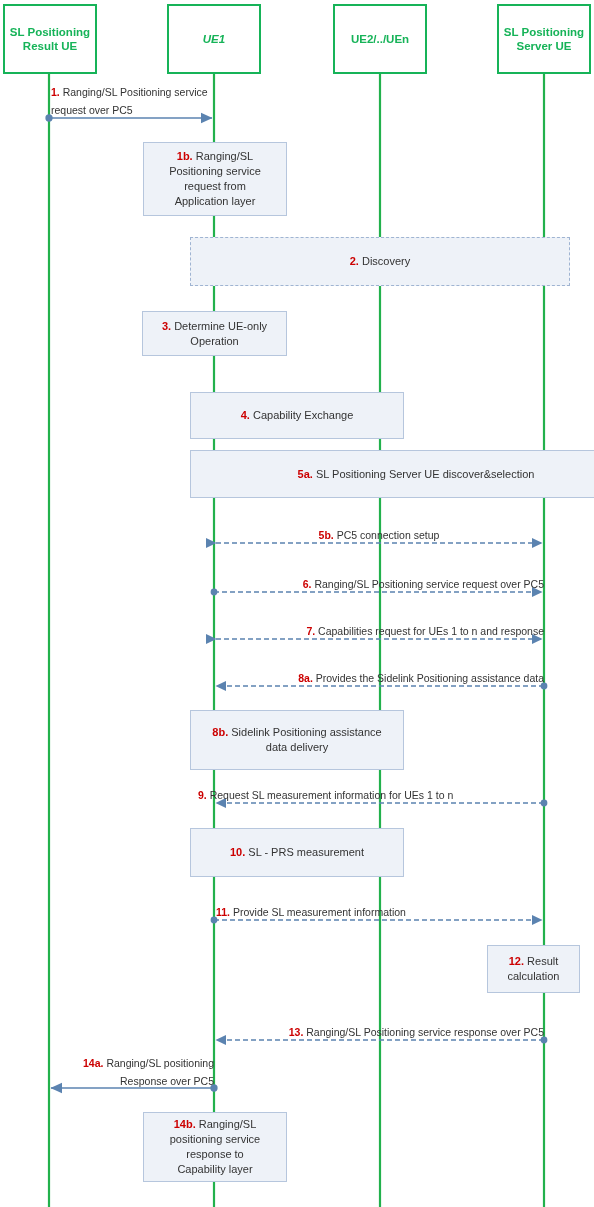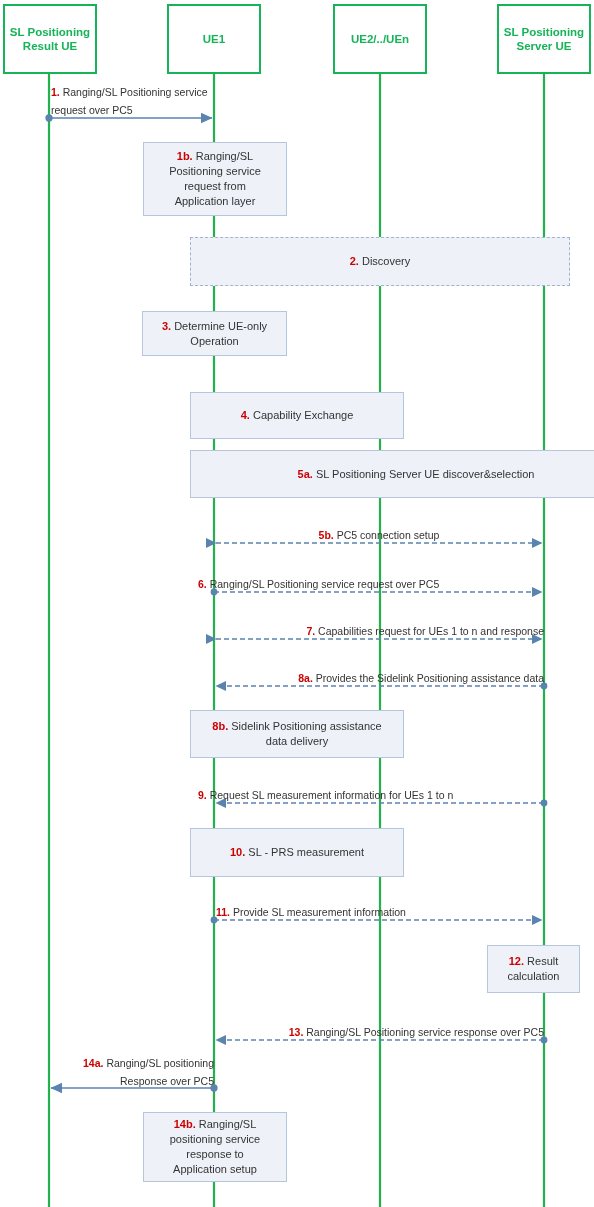--- a/index.html
+++ b/index.html
@@ -144,21 +144,21 @@
     </g>
   </svg>
 
   <div class="actor-box" style="left:3px;  top:4px; width:94px;  height:70px;">
     <div>
       <div>SL Positioning</div>
       <div>Result UE</div>
     </div>
   </div>
 
-  <div class="actor-box" style="left:167px; top:4px; width:94px; height:70px;">
+  <div class="actor-box" style="left:167px; top:4px; width:94px; height:70px;font-style:italic;">
     <div>
       <div>UE1</div>
     </div>
   </div>
 
   <div class="actor-box" style="left:333px; top:4px; width:94px; height:70px;">
     <div>
       <div>UE2/../UEn</div>
     </div>
   </div>
@@ -173,21 +173,21 @@
   <div class="msg-label wrap" style="left:51px; top:83px; width:180px; text-align:left;">
     <span class="num">1.</span>
     <span class="ltxt">Ranging/SL Positioning service request over PC5</span>
   </div>
 
   <div class="msg-label" style="left:216px; top:526px; width:326px; text-align:center;">
     <span class="num">5b.</span>
     <span class="ltxt">PC5 connection setup</span>
   </div>
 
-  <div class="msg-label" style="left:198px; top:575px; width:346px; ">
+  <div class="msg-label" style="left:198px; top:575px; width:346px; text-align:right;">
     <span class="num">6.</span>
     <span class="ltxt">Ranging/SL Positioning service request over PC5</span>
   </div>
 
   <div class="msg-label" style="left:198px; top:622px; width:346px; text-align:right;">
     <span class="num">7.</span>
     <span class="ltxt">Capabilities request for UEs 1 to n and response</span>
   </div>
 
   <div class="msg-label" style="left:198px; top:669px; width:346px; text-align:right;">
@@ -243,21 +243,21 @@
     </div>
   </div>
 
   <div class="note-box" style="left:190px; top:450px; width:452px; height:48px;">
     <div>
       <span class="num">5a.</span>
       <span>SL Positioning Server UE discover&amp;selection</span>
     </div>
   </div>
 
-  <div class="note-box" style="left:190px; top:710px; width:214px; height:48px;">
+  <div class="note-box" style="left:190px; top:710px; width:214px; height:60px;">
     <div>
       <span class="num">8b.</span>
       <span>Sidelink Positioning assistance data delivery</span>
     </div>
   </div>
 
   <div class="note-box" style="left:190px; top:828px; width:214px; height:49px;">
     <div>
       <span class="num">10.</span>
       <span>SL - PRS measurement</span>
@@ -267,17 +267,17 @@
   <div class="note-box" style="left:487px; top:945px; width:93px; height:48px;">
     <div>
       <span class="num">12.</span>
       <span>Result calculation</span>
     </div>
   </div>
 
   <div class="note-box" style="left:143px; top:1112px; width:144px; height:70px;">
     <div>
       <span class="num">14b.</span>
-      <span>Ranging/SL positioning service response to Application setup</span>
+      <span>Ranging/SL positioning service response to Capability layer</span>
     </div>
   </div>
 
 </div>
 
 </body></html>

